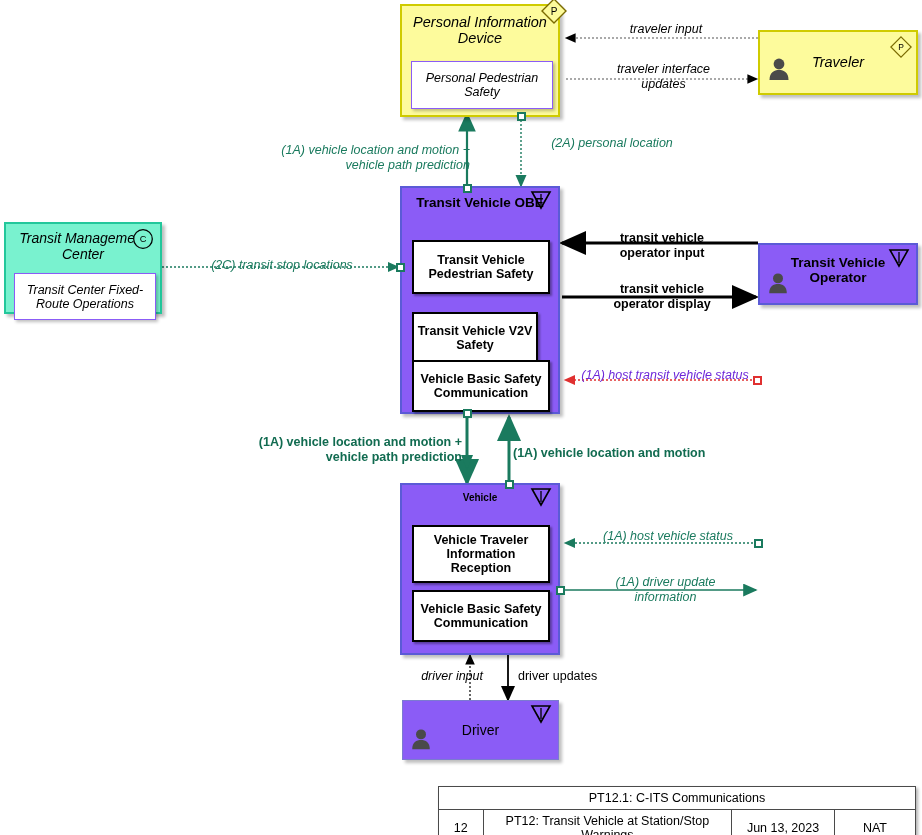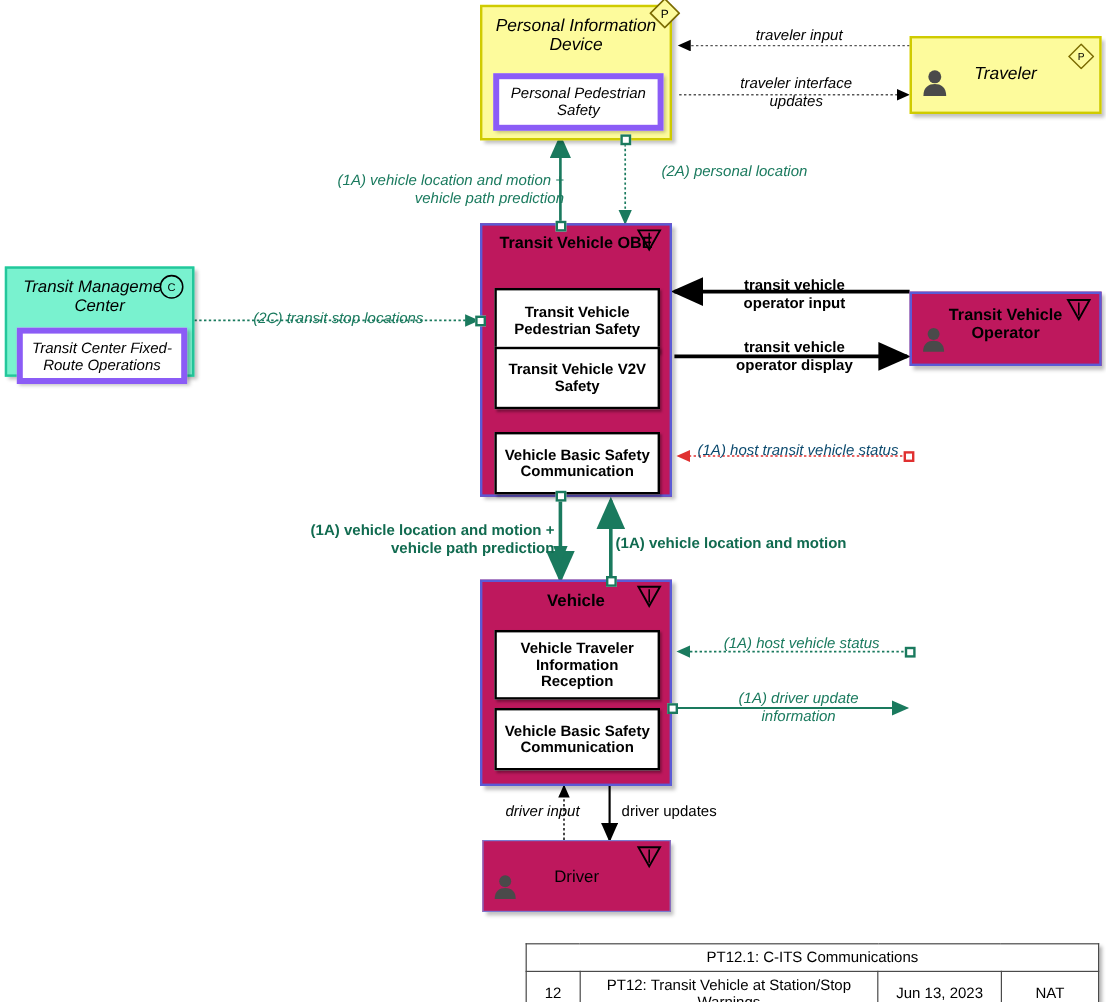--- a/index.html
+++ b/index.html
@@ -8,36 +8,36 @@
   .canvas{position:absolute;left:0;top:0;width:922px;height:835px;}
   svg.layer{position:absolute;left:0;top:0;width:922px;height:835px;pointer-events:none;}
 
   
   .node{position:absolute;box-sizing:border-box;}
   .node .title{position:absolute;left:0;right:0;text-align:center;}
 
   .phys{border:2px solid #5b5bd6;box-shadow:3px 3px 3px rgba(0,0,0,.25);}
   .phys-yellow{background:#fdfb9c;border:2px solid #cfcb00;}
   .phys-teal{background:#79f2cf;border:2px solid #23c79b;}
-  .phys-blue{background:#be185d;}
+  .phys-blue{background:#8b5cf6;}
 
   .func{position:absolute;box-sizing:border-box;background:#ffffff;
         border:2px solid #000;box-shadow:2px 2px 2px rgba(0,0,0,.35);
         display:flex;align-items:center;justify-content:center;text-align:center;}
-  .func-plain{border:5px solid #8b5cf6;box-shadow:2px 2px 3px rgba(0,0,0,.25);}
+  .func-plain{border:1px solid #8b5cf6;box-shadow:2px 2px 3px rgba(0,0,0,.25);}
 
   .t-bold{font-weight:bold;color:#000;}
   .t-ital{font-style:italic;color:#000;}
 
   
   .lbl{position:absolute;box-sizing:border-box;text-align:center;line-height:1.18;
        white-space:pre-line;}
   .lbl-teal{color:#1a7a5e;font-style:italic;font-size:12.5px;}
   .lbl-teal-b{color:#116b50;font-weight:bold;font-size:12.5px;}
-  .lbl-red{color:#0c4a6e;font-style:italic;font-size:12.5px;}
+  .lbl-red{color:#6d28d9;font-style:italic;font-size:12.5px;}
   .lbl-blk{color:#000;font-size:12.5px;}
   .lbl-blk-b{color:#000;font-weight:bold;font-size:12.5px;}
   .lbl-blk-i{color:#000;font-style:italic;font-size:12.5px;}
 
   
   .port{position:absolute;width:9px;height:9px;background:#fff;box-sizing:border-box;}
   .port-teal{border:2px solid #1a7a5e;}
   .port-red{border:2px solid #e03030;}
 
   
@@ -136,21 +136,21 @@
     <svg class="badge-dia" style="right:6px;top:4px;width:22px;height:22px;" viewBox="0 0 26 26">
       <circle cx="13" cy="13" r="11" fill="#79f2cf" stroke="#000" stroke-width="1.5"></circle>
       <text x="13" y="17" font-size="11" text-anchor="middle" fill="#000" font-family="Liberation Sans, sans-serif">C</text>
     </svg>
   </div>
 
   <div class="node phys phys-blue" style="left:400px;top:186px;width:160px;height:228px;">
     <div class="title t-bold" style="position:absolute;left:0;right:0;top:7px;text-align:center;font-size:13.5px;">Transit Vehicle OBE</div>
     <div class="func t-bold" style="left:10px;top:52px;width:138px;height:54px;font-size:12.5px;white-space:pre-line;">Transit Vehicle
 Pedestrian Safety</div>
-    <div class="func t-bold" style="left:10px;top:101px;width:138px;height:52px;font-size:12.5px;white-space:pre-line;">Transit Vehicle V2V
+    <div class="func t-bold" style="left:10px;top:124px;width:126px;height:52px;font-size:12.5px;white-space:pre-line;">Transit Vehicle V2V
 Safety</div>
     <div class="func t-bold" style="left:10px;top:172px;width:138px;height:52px;font-size:12.5px;white-space:pre-line;">Vehicle Basic Safety
 Communication</div>
     <svg class="badge-tri" style="right:6px;top:2px;" viewBox="0 0 22 20">
       <polygon points="2,2 20,2 11,18" fill="none" stroke="#000" stroke-width="1.6"></polygon>
       <line x1="11" y1="4" x2="11" y2="15" stroke="#000" stroke-width="1.3"></line>
     </svg>
   </div>
 
   <div class="node phys phys-blue" style="left:758px;top:243px;width:160px;height:62px;">
@@ -161,21 +161,21 @@
       <path d="M3.5,24 C3.5,16.5 8,14 13,14 C18,14 22.5,16.5 22.5,24 z" fill="#4a4a4a"></path>
     </svg>
     <svg class="badge-tri" style="right:6px;top:3px;" viewBox="0 0 22 20">
       <polygon points="2,2 20,2 11,18" fill="none" stroke="#000" stroke-width="1.6"></polygon>
       <line x1="11" y1="4" x2="11" y2="15" stroke="#000" stroke-width="1.3"></line>
     </svg>
   </div>
 
 
   <div class="node phys phys-blue" style="left:400px;top:483px;width:160px;height:172px;">
-    <div class="title t-bold" style="top:7px;font-size:14px;">Vehicle</div>
+    <div class="title t-bold" style="top:7px;font-size:10px;">Vehicle</div>
     <div class="func t-bold" style="left:10px;top:40px;width:138px;height:58px;font-size:12.5px;white-space:pre-line;">Vehicle Traveler
 Information
 Reception</div>
     <div class="func t-bold" style="left:10px;top:105px;width:138px;height:52px;font-size:12.5px;white-space:pre-line;">Vehicle Basic Safety
 Communication</div>
     <svg class="badge-tri" style="right:6px;top:2px;" viewBox="0 0 22 20">
       <polygon points="2,2 20,2 11,18" fill="none" stroke="#000" stroke-width="1.6"></polygon>
       <line x1="11" y1="4" x2="11" y2="15" stroke="#000" stroke-width="1.3"></line>
     </svg>
   </div>

